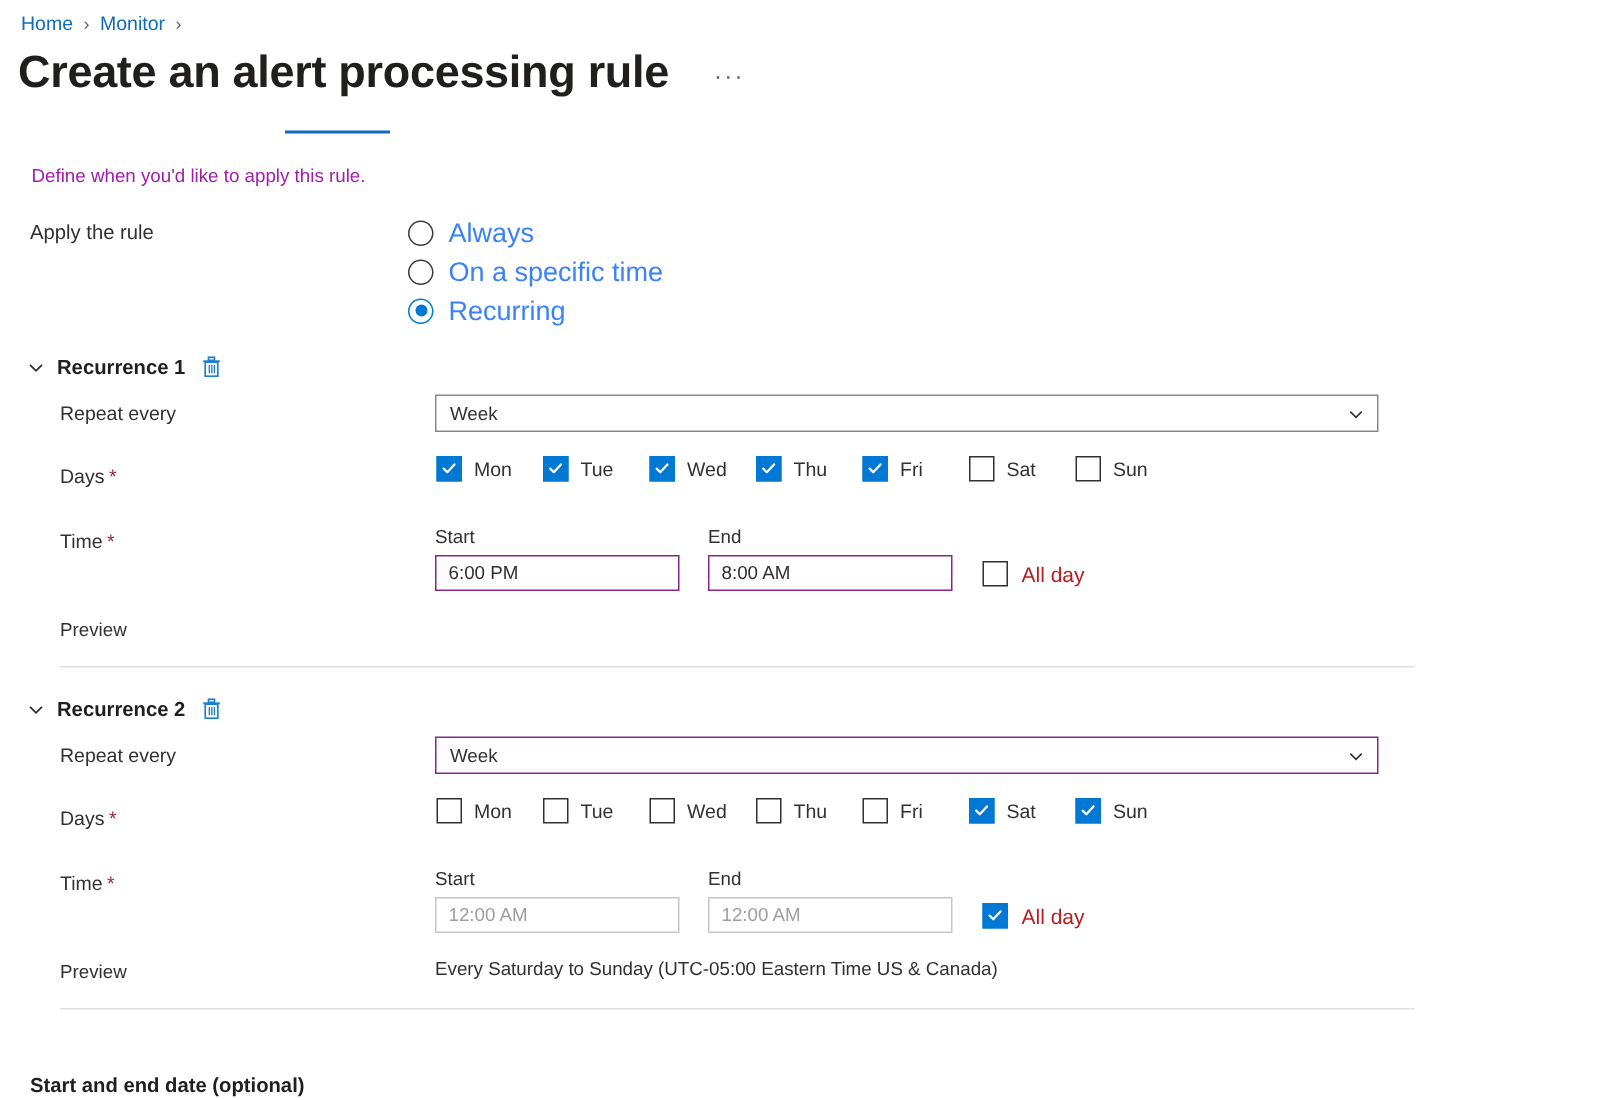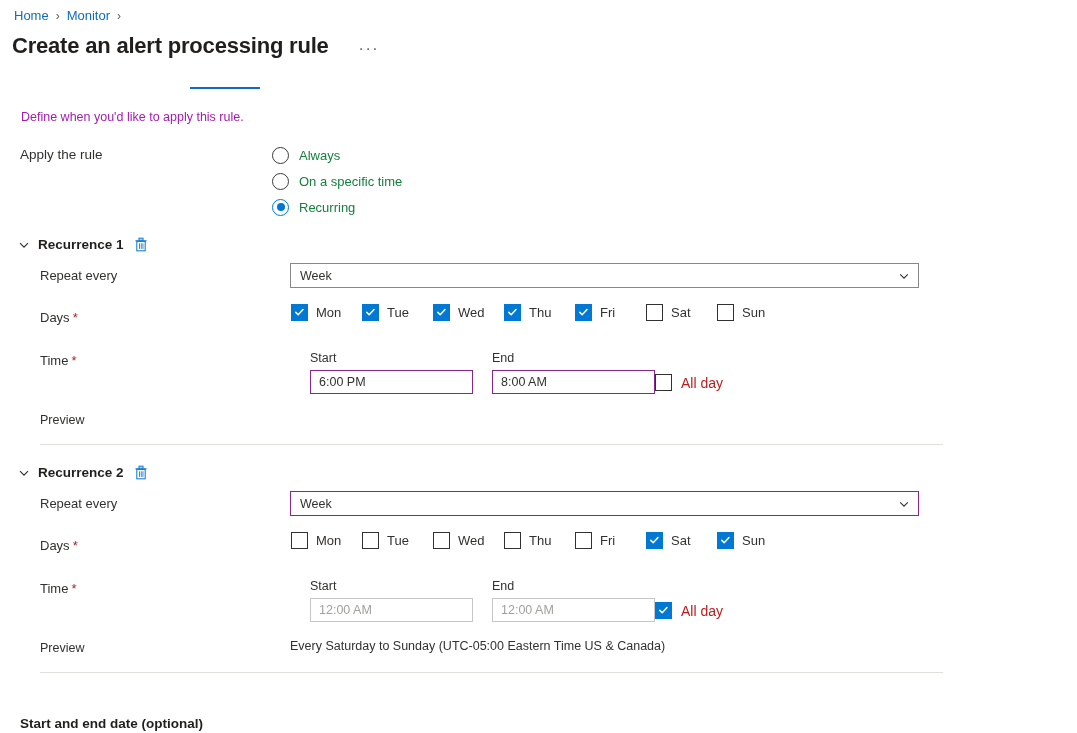--- a/index.html
+++ b/index.html
@@ -20,21 +20,21 @@
   }
   .crumb-link { color: #0f6cbd; cursor: pointer; }
   .crumb-sep { color: #605e5c; font-size: 12px; }
 
   
   .title-row {
     position: absolute; left: 12px; top: 32px;
     display: flex; align-items: center; gap: 26px;
   }
   .page-title {
-    font-size: 22px; font-weight: 600; color: #201f1e;
+    font-size: 30px; font-weight: 600; color: #201f1e;
     letter-spacing: -0.2px; line-height: 1.1;
   }
   .ellipsis-btn {
     font-size: 16px; color: #605e5c; cursor: pointer;
     letter-spacing: 1.5px; padding: 2px 4px; margin-top: 6px;
   }
 
   
   .tab-underline {
     position: absolute; left: 190px; top: 87px;
@@ -61,21 +61,21 @@
     width: 17px; height: 17px; border-radius: 50%;
     border: 1.4px solid #3b3a39; background: #fff;
     display: flex; align-items: center; justify-content: center;
     flex: none;
   }
   .radio.checked { border-color: #0078d4; border-width: 1.6px; }
   .radio.checked::after {
     content: ""; width: 8px; height: 8px; border-radius: 50%;
     background: #0078d4;
   }
-  .radio-label { font-size: 13px; color: #15803d; }
+  .radio-label { font-size: 18px; color: #3b82f6; }
 
   
   .rec-head {
     position: absolute; display: flex; align-items: center; gap: 8px;
     left: 18px;
   }
   .chev {
     width: 12px; height: 12px; flex: none;
     display: flex; align-items: center; justify-content: center;
   }
@@ -111,21 +111,21 @@
   .cb {
     width: 17px; height: 17px; flex: none;
     border: 1.4px solid #323130; background: #fff;
     display: flex; align-items: center; justify-content: center;
   }
   .cb.on { background: #0078d4; border-color: #0078d4; }
   .cb svg { display: block; }
   .day-label { font-size: 13px; color: #323130; }
 
   
-  .field-wrap { position: absolute; margin-left: 20px; }
+  .field-wrap { position: absolute; }
   .field-label {
     font-size: 12.5px; color: #323130; margin-bottom: 5px;
     display: block;
   }
   .field-input {
     width: 163px; height: 24px;
     border: 1px solid #86278f; background: #fff;
     padding: 0 8px; font-size: 12.5px; color: #323130;
     font-family: "Liberation Sans", sans-serif;
     display: flex; align-items: center;

